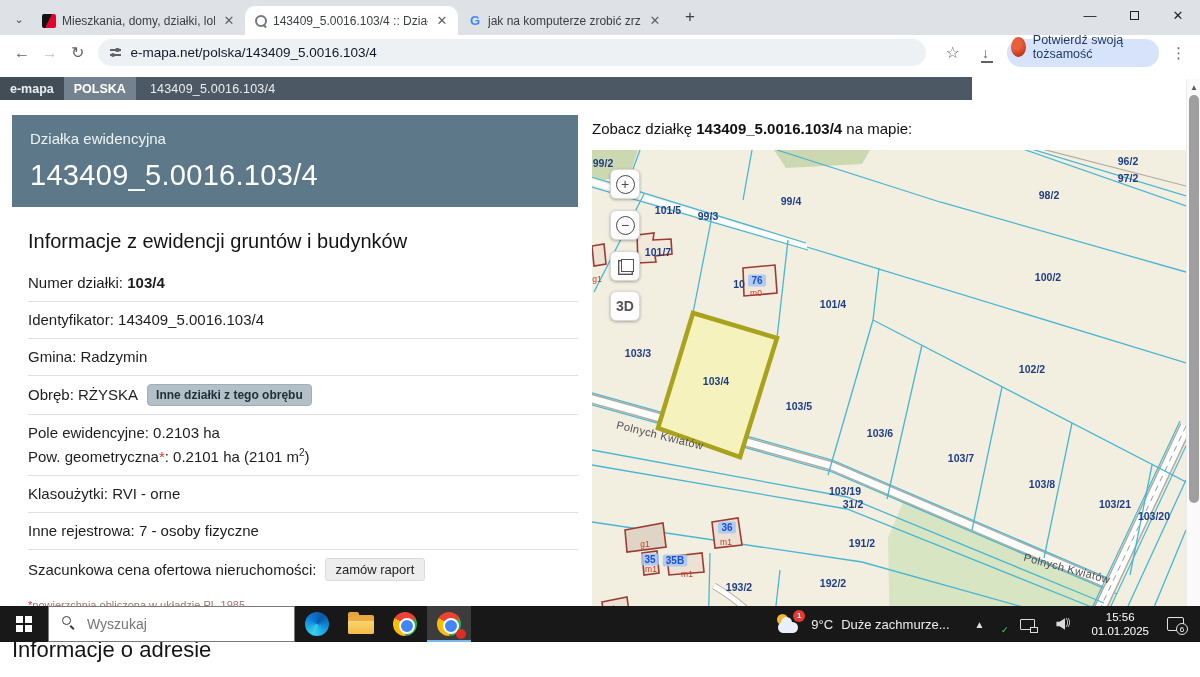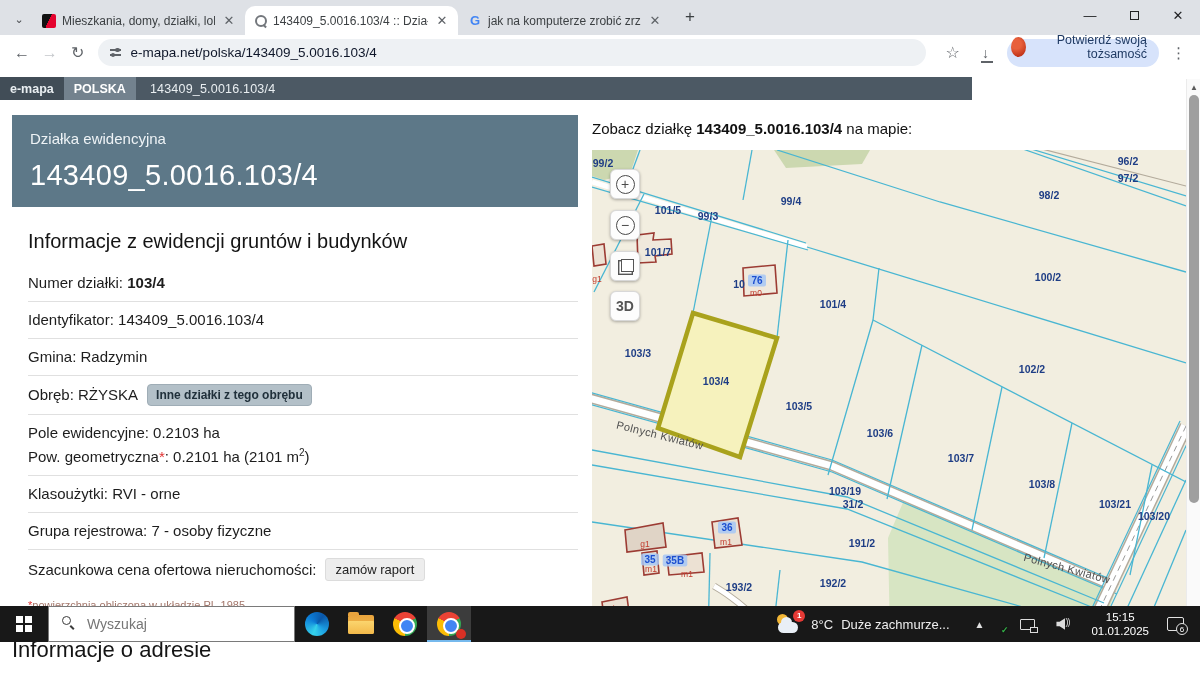--- a/index.html
+++ b/index.html
@@ -30,21 +30,21 @@
   .omnibox { flex:0 0 828px; height:27px; margin-left:6px; background:#eef1f4; border-radius:14px; display:flex; align-items:center; padding:0 12px; }
   .tune { display:flex; flex-direction:column; margin-right:10px; }
   .tune i { display:block; width:11px; height:1.6px; background:#5f6368; margin:1.6px 0; position:relative; }
   .tune i::after { content:""; position:absolute; top:-1.4px; width:4.2px; height:4.2px; border-radius:50%; background:#5f6368; }
   .tune i:first-child::after { right:1px; } .tune i:last-child::after { left:1px; }
   .urltext { font-size:13.5px; color:#0f172a; }
   .tb-right { display:flex; align-items:center; margin-left:10px; }
   .star { font-size:16px; color:#5f6368; margin:0 10px; }
   .dl { position:relative; font-size:14px; color:#5f6368; margin:0 12px; }
   .dl::after { content:""; position:absolute; left:-1px; bottom:-2px; width:12px; border-bottom:2px solid #5f6368; }
-  .profilepill { display:flex; align-items:center; height:28px; background:#d7e3fb; border-radius:14px; padding:0 12px 12px 4px; margin:0 6px;text-align:right; }
+  .profilepill { display:flex; align-items:center; height:28px; background:#d7e3fb; border-radius:14px; padding:0 12px 12px 4px; margin:0 6px; }
   .avatar { width:20px; height:20px; border-radius:50%; background:radial-gradient(circle at 35% 35%, #e8603c 30%, #c2361b 75%); margin-right:7px; }
   .profilelabel { font-size:12.5px; color:#1f3a63; }
   .kebab { font-size:15px; color:#5f6368; margin:0 6px; }
   .gap { height:7px; background:#fff; }
 
   
   .sitebar { height:23px; width:972px; background:#4c5964; display:flex; align-items:stretch; font-size:12.5px; color:#e9eef1; }
   .sb-brand { background:#414d57; padding:0 10px; display:flex; align-items:center; font-weight:600; }
   .sb-country { background:#73828e; padding:0 10px; display:flex; align-items:center; font-weight:700; color:#fff; }
   .sb-path { padding:0 14px; display:flex; align-items:center; letter-spacing:.2px; }
@@ -212,21 +212,21 @@
         <button class="btn-obreb">Inne działki z tego obrębu</button>
       </div>
       <div class="irow tall">
         <div><span>Pole ewidencyjne:</span> <span>0.2103 ha</span></div>
         <div><span>Pow. geometryczna</span><span class="red">*</span><span>: 0.2101 ha (2101 m</span><sup>2</sup><span>)</span></div>
       </div>
       <div class="irow">
         <span>Klasoużytki:</span>&nbsp;<span>RVI - orne</span>
       </div>
       <div class="irow">
-        <span>Grupa rejestrowa:</span>&nbsp;<span>7 - osoby fizyczne</span>
+        <span>Inne rejestrowa:</span>&nbsp;<span>7 - osoby fizyczne</span>
       </div>
       <div class="irow" style="border-bottom:none">
         <span>Szacunkowa cena ofertowa nieruchomości:</span>
         <button class="btn-raport">zamów raport</button>
       </div>
       <div class="footnote"><span class="red">*</span><span>powierzchnia obliczona w układzie PL-1985</span></div>
       <div class="sec-title2">Informacje o adresie</div>
     </div>
 
     <div class="map-caption">
@@ -402,30 +402,30 @@
     <div class="tkicon active">
       <span class="chrome"></span>
       <span class="badge-a"></span>
     </div>
     <div class="tray">
       <div class="weather">
         <span class="moon"></span>
         <span class="cloudi"></span>
         <span class="wbadge">1</span>
       </div>
-      <span class="wtemp">8°C</span>
+      <span class="wtemp">9°C</span>
       <span class="wdesc">Duże zachmurze...</span>
       <span class="chevup">▲</span>
       <span class="shieldwrap"><span class="shield"></span><span class="shieldcheck">✓</span></span>
       <span class="net"></span>
       <span class="spk">
           <i></i>
         </span>
       <div class="clock">
-        <span>15:15</span>
+        <span>15:56</span>
         <span>01.01.2025</span>
       </div>
       <div class="notif">
         <span class="n">6</span>
       </div>
     </div>
   </div>
 
 </div>
 

